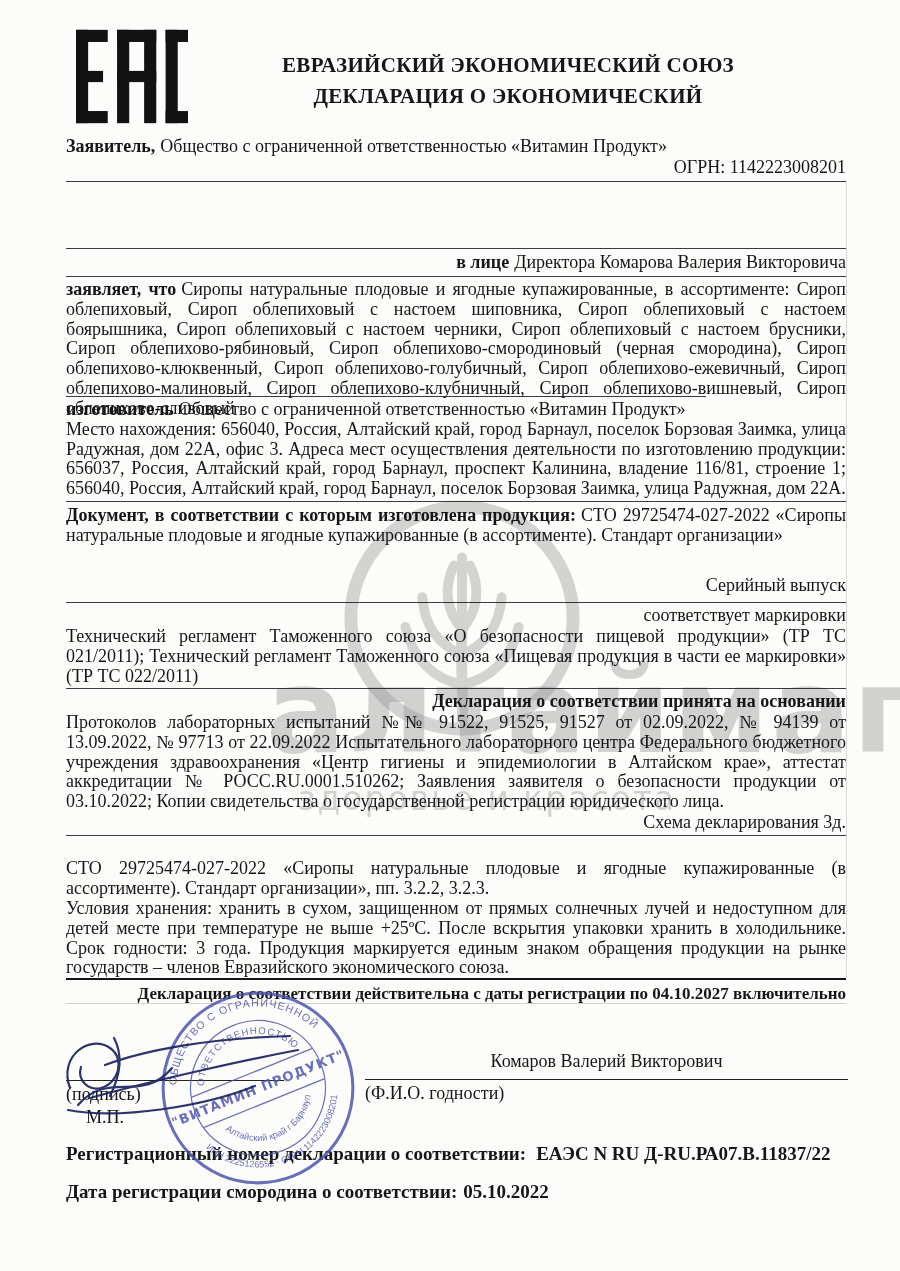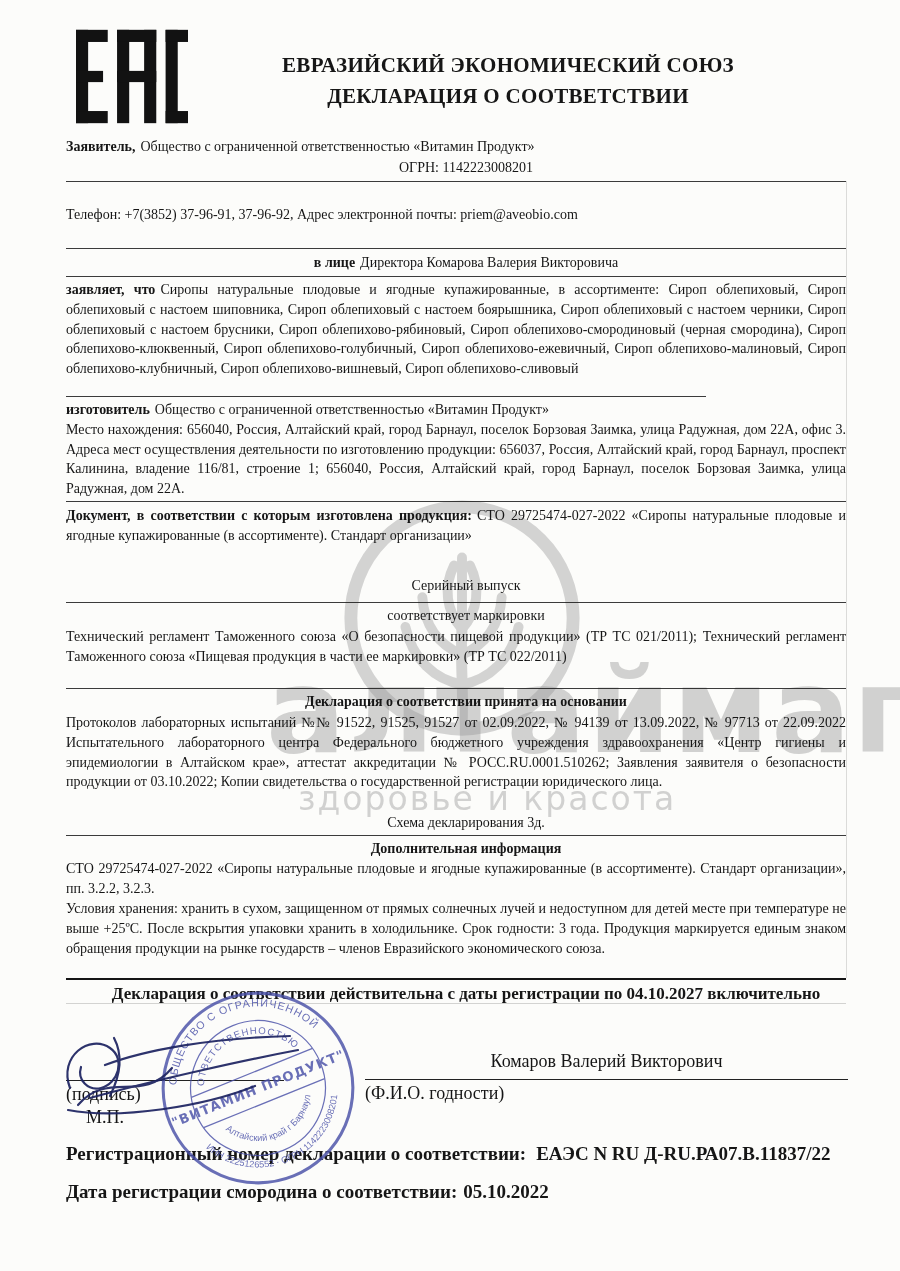--- a/index.html
+++ b/index.html
@@ -4,24 +4,24 @@
 <style>
   html,body{margin:0;padding:0;background:#e9e9e7;}
   .page{
     position:relative;width:900px;height:1271px;margin:0 auto;
     background:#fcfcfa;color:#161616;overflow:hidden;
     font-family:"Liberation Serif","DejaVu Serif",serif;
   }
   .abs{position:absolute;}
   .para{
     position:absolute;left:66px;width:780px;margin:0;
-    font-size:14px;line-height:19.8px;text-align:justify;
+    font-size:18px;line-height:19.8px;text-align:justify;
   }
   .para b{margin-right:5px;}
-  .nojust{text-align:center;margin-left:10px;}
+  .nojust{text-align:right;}
   .hline{position:absolute;left:66px;width:780px;height:0;border-top:1.4px solid rgba(25,25,25,.85);}
   .hline.partial{width:640px;}
   .hline.thick{border-top:2.6px solid #151515;}
   .hline.faint{border-top:1px solid rgba(0,0,0,.16);}
   .vline{position:absolute;left:846px;top:181px;width:1px;height:797px;background:rgba(0,0,0,.13);}
   .title{
     position:absolute;left:100px;top:42px;width:800px;margin:8px;
     text-align:center;font-weight:bold;font-size:21px;line-height:31px;letter-spacing:.3px;
   }
   .boldline{font-weight:bold;}
@@ -76,32 +76,31 @@
       <rect x="44" y="0" width="42" height="13"></rect>
       <rect x="44" y="44" width="42" height="12"></rect>
       <rect x="96" y="0" width="13" height="100"></rect>
       <rect x="96" y="0" width="24" height="13"></rect>
       <rect x="96" y="87" width="24" height="13"></rect>
     </svg>
   </div>
 
   <h1 class="title">
     <span>ЕВРАЗИЙСКИЙ ЭКОНОМИЧЕСКИЙ СОЮЗ</span><br>
-    <span>ДЕКЛАРАЦИЯ О СООТВЕТСТВИИ</span>
+    <span>ДЕКЛАРАЦИЯ О ЭКОНОМИЧЕСКИЙ</span>
   </h1>
 
   <p class="para" style="top:137px;">
     <b>Заявитель,</b><span>Общество с ограниченной ответственностью «Витамин Продукт»</span>
   </p>
   <p class="para nojust" style="top:158px;">ОГРН: 1142223008201</p>
   <div class="hline" style="top:181px;"></div>
 
   <p class="para" style="top:185px;">
     <br>
-    <span>Телефон: +7(3852) 37-96-91, 37-96-92, Адрес электронной почты: priem@aveobio.com</span>
   </p>
   <div class="hline" style="top:248px;"></div>
 
   <p class="para nojust" style="top:253px;">
     <b>в лице</b><span>Директора Комарова Валерия Викторовича</span>
   </p>
   <div class="hline" style="top:276px;"></div>
 
   <p class="para" style="top:280px;">
     <b>заявляет, что</b><span>Сиропы натуральные плодовые и ягодные купажированные, в ассортименте: Сироп облепиховый, Сироп облепиховый с настоем шиповника, Сироп облепиховый с настоем боярышника, Сироп облепиховый с настоем черники, Сироп облепиховый с настоем брусники, Сироп облепихово-рябиновый, Сироп облепихово-смородиновый (черная смородина), Сироп облепихово-клюквенный, Сироп облепихово-голубичный, Сироп облепихово-ежевичный, Сироп облепихово-малиновый, Сироп облепихово-клубничный, Сироп облепихово-вишневый, Сироп облепихово-сливовый</span>
@@ -125,21 +124,20 @@
     <span>Технический регламент Таможенного союза «О безопасности пищевой продукции» (ТР ТС 021/2011);</span>
     <span>Технический регламент Таможенного союза «Пищевая продукция в части ее маркировки» (ТР ТС 022/2011)</span>
   </p>
   <div class="hline" style="top:688px;"></div>
 
   <p class="para nojust boldline" style="top:692px;">Декларация о соответствии принята на основании</p>
   <p class="para" style="top:713px;">Протоколов лабораторных испытаний №№ 91522, 91525, 91527 от 02.09.2022, № 94139 от 13.09.2022, № 97713 от 22.09.2022 Испытательного лабораторного центра Федерального бюджетного учреждения здравоохранения «Центр гигиены и эпидемиологии в Алтайском крае», аттестат аккредитации № РОСС.RU.0001.510262; Заявления заявителя о безопасности продукции от 03.10.2022; Копии свидетельства о государственной регистрации юридического лица.</p>
   <p class="para nojust" style="top:813px;">Схема декларирования 3д.</p>
   <div class="hline" style="top:835px;"></div>
 
-  <p class="para nojust boldline" style="top:839px;">Дополнительная информация</p>
   <p class="para" style="top:859px;">СТО 29725474-027-2022 «Сиропы натуральные плодовые и ягодные купажированные (в ассортименте). Стандарт организации», пп. 3.2.2, 3.2.3.</p>
   <p class="para" style="top:899px;">Условия хранения: хранить в сухом, защищенном от прямых солнечных лучей и недоступном для детей месте при температуре не выше +25ºС. После вскрытия упаковки хранить в холодильнике. Срок годности: 3 года. Продукция маркируется единым знаком обращения продукции на рынке государств – членов Евразийского экономического союза.</p>
   <div class="hline thick" style="top:978px;"></div>
 
   <p class="para nojust boldline" style="top:984px;font-size:17px;">Декларация о соответствии действительна с даты регистрации по 04.10.2027 включительно</p>
   <div class="hline faint" style="top:1003px;"></div>
 
   <div class="abs" style="left:50px;top:1008px;z-index:3;">
     <svg width="260" height="125" viewBox="0 0 260 125" style="opacity:.92">
       <g fill="none" stroke="#1c2360" stroke-width="2.2" stroke-linecap="round">

